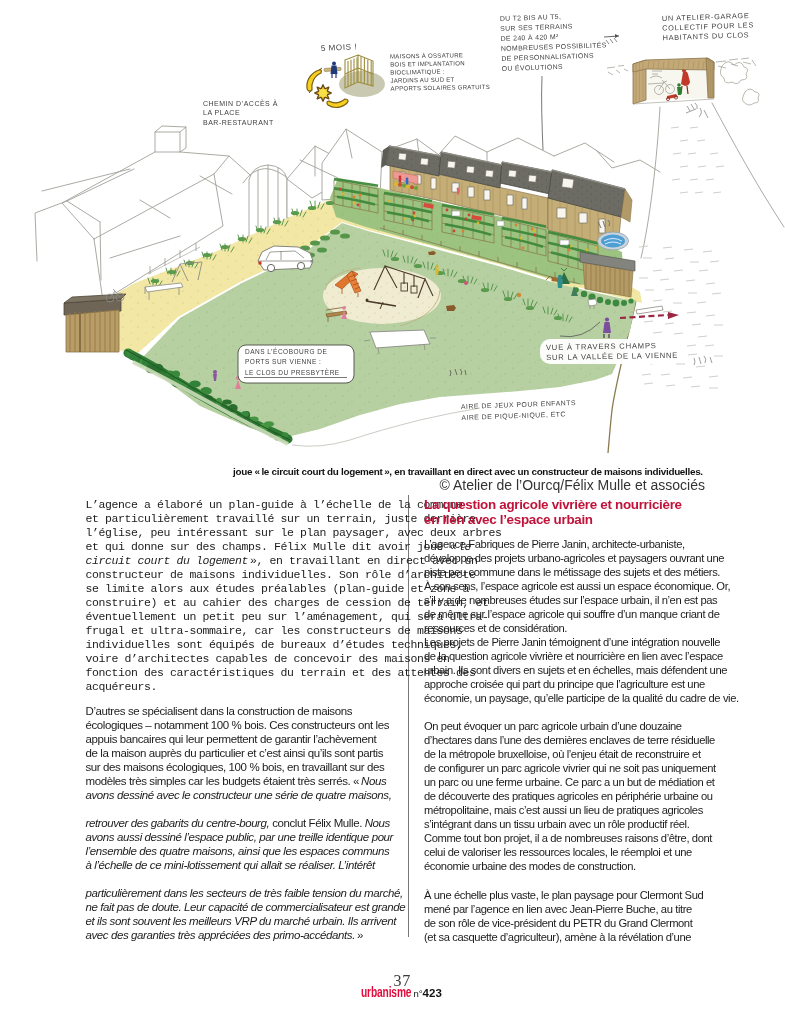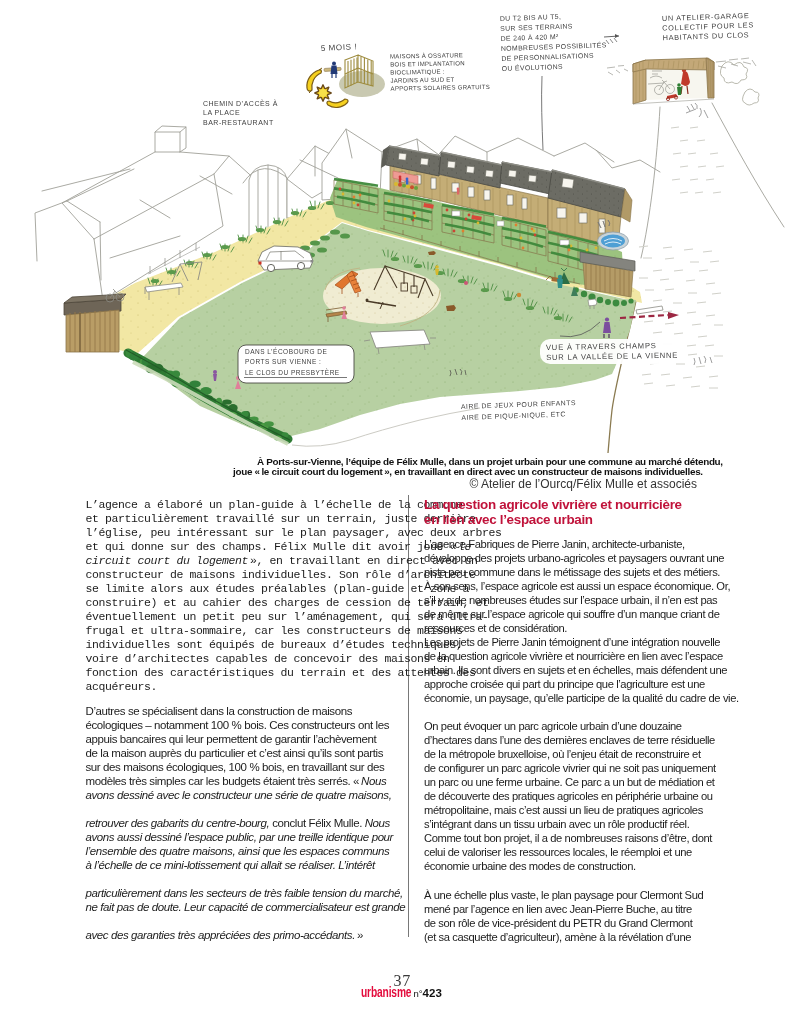--- a/index.html
+++ b/index.html
@@ -646,23 +646,22 @@
 <path d="M590,305 l0,4 M594,305 l0,4" stroke="#8b8b84" stroke-width="0.7"></path>
 <circle cx="560" cy="277" r="2.2" fill="#2e8f8a"></circle>
       <path d="M557,279 l6,0 l-1,9 l-4,0 Z" fill="#2e8f8a"></path>
 <path d="M446,306 l8,-1 l2,3 l-2,3 l-7,0 Z" fill="#8a5a2a"></path>
 <path d="M428,252 l6,-1 l2,2 l-2,2 l-5,0 Z" fill="#8a5a2a"></path>
 <path d="M574,286 l-3,10 l7,0 Z" fill="#3e7d5a"></path>
 <path d="M450,370 q2,3 0,6 M455,369 l2,6 M460,369 q3,2 1,6 M465,370 l1,5" stroke="#55554e" stroke-width="0.8" fill="none"></path>
 <path d="M694,358 q2,4 0,7 M699,357 l2,7 M704,356 q3,3 1,7 M710,357 l2,6" stroke="#777" stroke-width="0.7" fill="none"></path>
 </svg>
 
-<div class="abs cap" id="cap1" style="left:257px;top:455.6px;">À Ports-sur-Vienne, l’équipe de Félix Mulle, dans un projet urbain pour une commune au marché détendu,</div>
 <div class="abs cap" id="cap2" style="left:233px;top:466.1px;">joue « le circuit court du logement », en travaillant en direct avec un constructeur de maisons individuelles.</div>
-<div class="abs" id="cap3" style="right:88px;top:476.6px;font-size:12px;color:#333;">© Atelier de l’Ourcq/Félix Mulle et associés</div>
+<div class="abs" id="cap3" style="right:80px;top:476.6px;font-size:14px;color:#333;">© Atelier de l’Ourcq/Félix Mulle et associés</div>
 
 <div id="vrule"></div>
 
 <div class="abs body" id="lp1" style="left:85.5px;top:498px;font-family:Liberation Mono, monospace;">L’agence a élaboré un plan-guide à l’échelle de la commune<br>
 et particulièrement travaillé sur un terrain, juste derrière<br>
 l’église, peu intéressant sur le plan paysager, avec deux arbres<br>
 et qui donne sur des champs. Félix Mulle dit avoir joué « <i>le</i><br>
 <i>circuit court du logement</i> », en travaillant en direct avec un<br>
 constructeur de maisons individuelles. Son rôle d’architecte<br>
 se limite alors aux études préalables (plan-guide et zone à<br>
@@ -682,21 +681,21 @@
 modèles très simples car les budgets étaient très serrés. « <i>Nous</i><br>
 <i>avons dessiné avec le constructeur une série de quatre maisons,</i><br>
 <br>
 <i>retrouver des gabarits du centre-bourg,</i> conclut Félix Mulle. <i>Nous</i><br>
 <i>avons aussi dessiné l’espace public, par une treille identique pour</i><br>
 <i>l’ensemble des quatre maisons, ainsi que les espaces communs</i><br>
 <i>à l’échelle de ce mini-lotissement qui allait se réaliser. L’intérêt</i><br>
 <br>
 <i>particulièrement dans les secteurs de très faible tension du marché,</i><br>
 <i>ne fait pas de doute. Leur capacité de commercialisateur est grande</i><br>
-<br>
+<i>et ils sont souvent les meilleurs VRP du marché urbain. Ils arrivent</i><br>
 <i>avec des garanties très appréciées des primo-accédants.</i> »</div>
 
 <div class="abs h2" style="left:424px;top:496.9px;">La question agricole vivrière et nourricière<br>en lien avec l’espace urbain</div>
 
 <div class="abs body rcol" id="rp1" style="left:424px;top:536.9px;">L’agence Fabriques de Pierre Janin, architecte-urbaniste,<br>
 développe des projets urbano-agricoles et paysagers ouvrant une<br>
 piste peu commune dans le métissage des sujets et des métiers.<br>
 À son sens, l’espace agricole est aussi un espace économique. Or,<br>
 s’il y a de nombreuses études sur l’espace urbain, il n’en est pas<br>
 de même sur l’espace agricole qui souffre d’un manque criant de<br>

